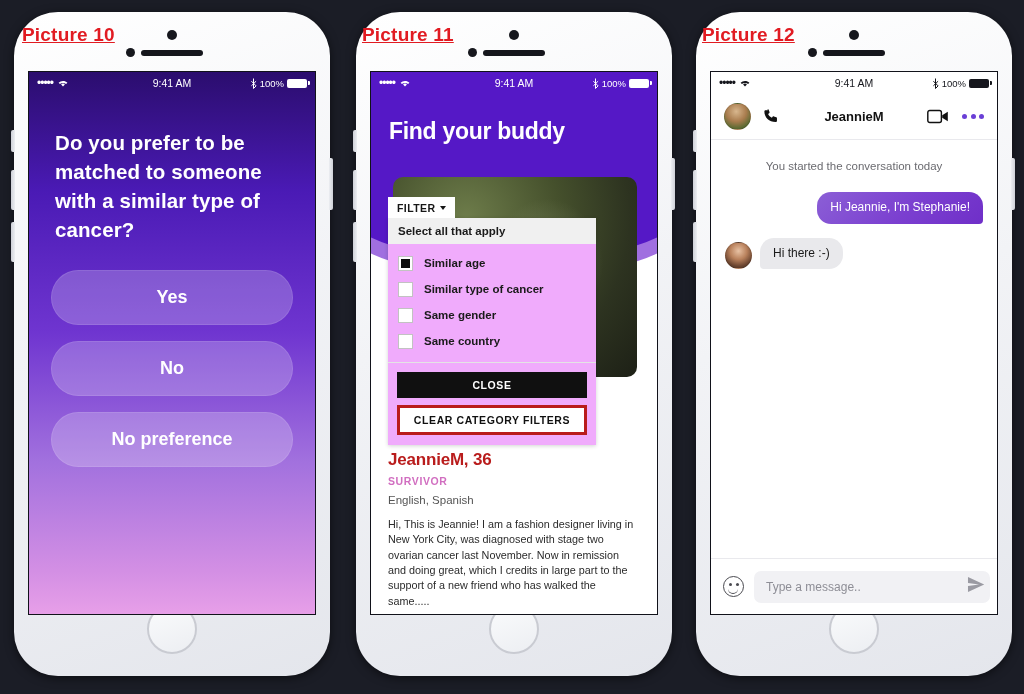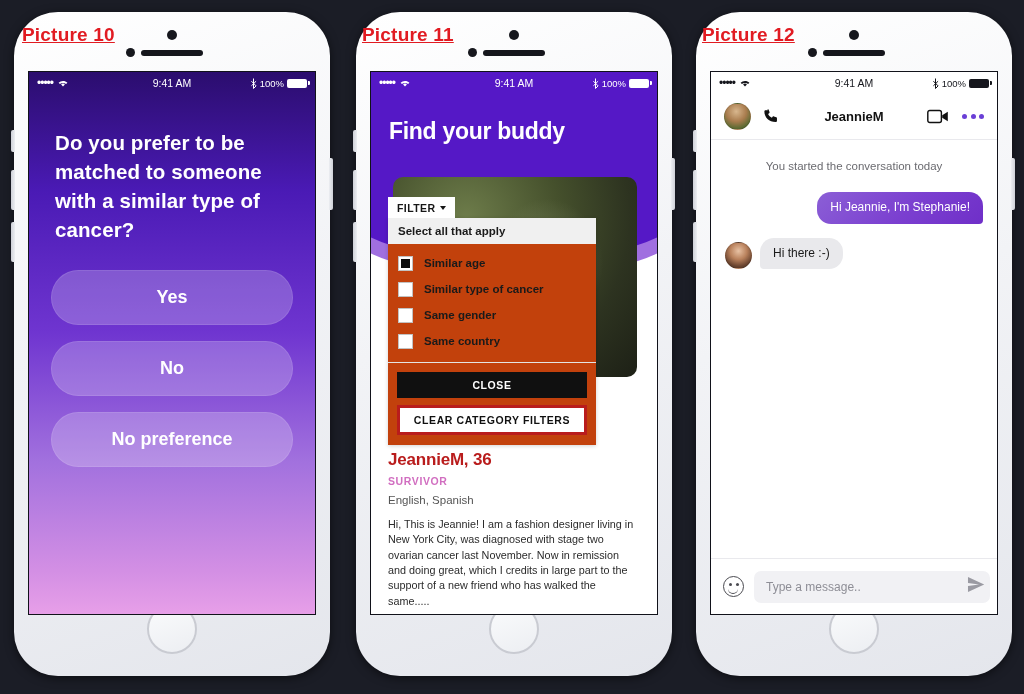--- a/index.html
+++ b/index.html
@@ -110,21 +110,21 @@
     background: radial-gradient(ellipse at 20% 100%, #c99c7e 0%, #9c6b4e 45%, rgba(60,50,35,0) 72%); }
   .photo-card::after { content:''; position:absolute; left:38%; top:8%; width:50%; height:70%;
     background: radial-gradient(ellipse at 50% 50%, rgba(180,190,150,.35) 0%, rgba(60,70,40,0) 65%); }
 
   
   .filter-wrap { position:absolute; left:17px; top:125px; z-index:6; width:208px; }
   .filter-tab { background:#fff; padding:5px 9px 4px 9px; display:inline-flex; align-items:center;
     gap:5px; font-size:10.5px; font-weight:bold; color:#161616; letter-spacing:.4px; }
   .caret { width:0;height:0;border-left:3.5px solid transparent;border-right:3.5px solid transparent;
     border-top:4.5px solid #161616; display:inline-block; }
-  .filter-panel { background:#c2410c; width:208px; box-shadow: 0 1px 4px rgba(0,0,0,.18); }
+  .filter-panel { background:#f0abfc; width:208px; box-shadow: 0 1px 4px rgba(0,0,0,.18); }
   .fp-head { background:#f0f0f0; padding:7px 10px; font-size:11.5px; font-weight:bold; color:#1a1a1a; }
   .fp-opts { padding: 6px 10px 8px 10px; }
   .fp-row { display:flex; align-items:center; gap:11px; padding: 5.5px 0; }
   .cbox { width:15px;height:15px; border:1px solid #c2c2c2; background:#fff; flex:none; }
   .cbox.on { background:#fff; padding:2px; }
   .cbox.on i { display:block; width:100%; height:100%; background:#0c0c0c; }
   .fp-lbl { font-size:11.5px; color:#1a1a1a; font-weight:bold; }
   .fp-actions { border-top:1px solid #e4e4e4; padding:9px 9px 10px 9px; }
   .btn-close { width:100%; background:#101010; color:#fff; text-align:center;
     padding:7px 0; font-size:10.5px; font-weight:bold; letter-spacing:.6px; }

